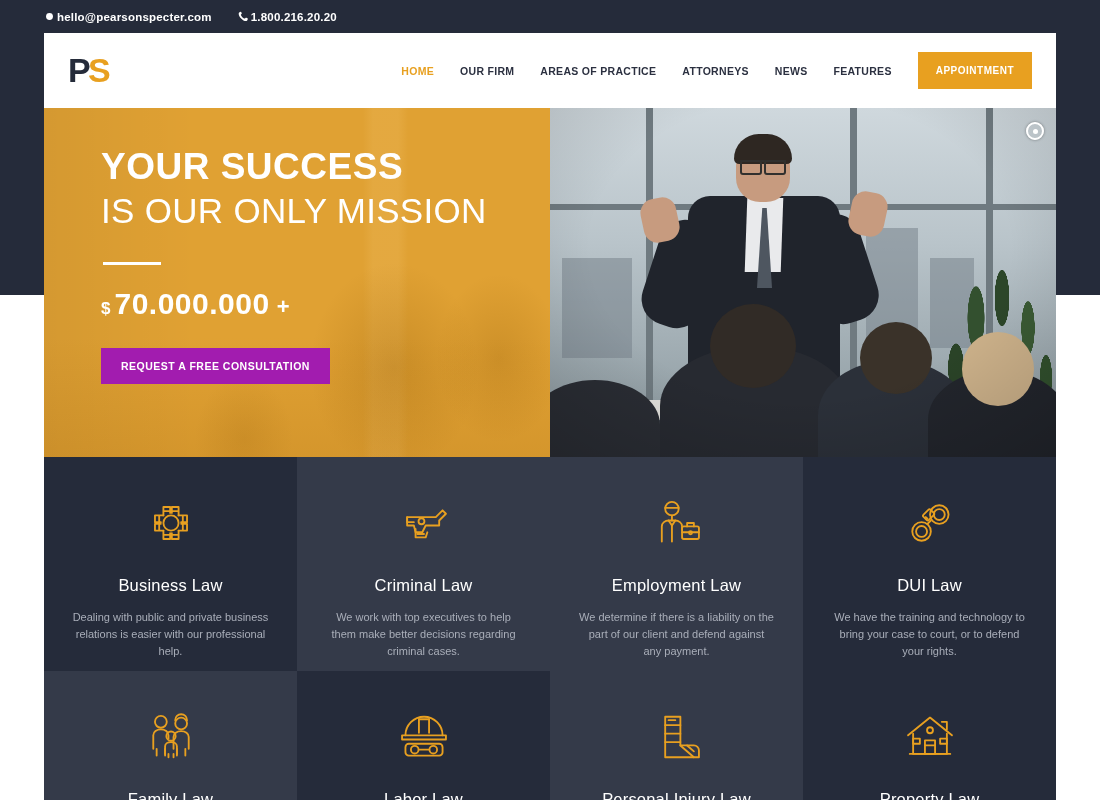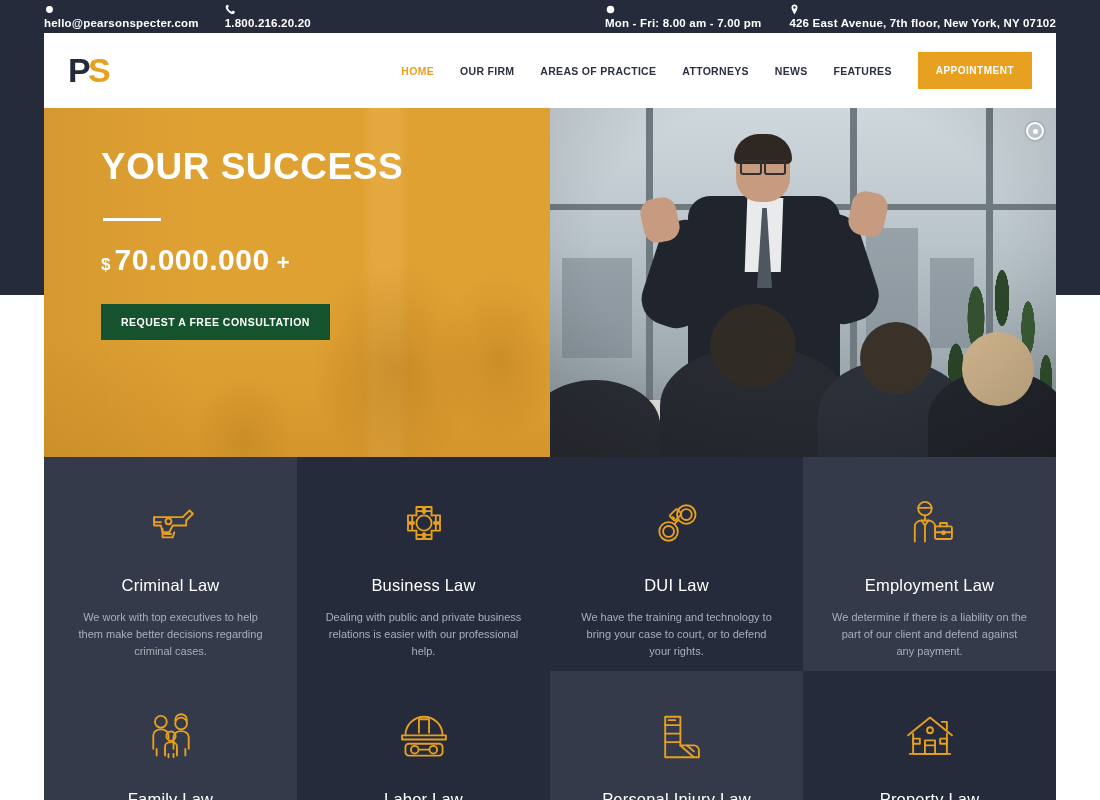--- a/index.html
+++ b/index.html
@@ -24,21 +24,21 @@
   .topbar {
     position: absolute; left: 0; top: 0; width: 1100px; height: 33px;
     background: #252b3a;
     display: flex; align-items: center;
     color: #ffffff; font-size: 11.5px; font-weight: bold;
     letter-spacing: .2px;
     z-index: 5;
   }
   .topbar-left { display: flex; align-items: center; margin-left: 44px; gap: 26px; }
   .topbar-right { display: flex; align-items: center; margin-left: auto; margin-right: 44px; gap: 28px; }
-  .tb-item { display: flex; gap: 2px; white-space: nowrap; flex-direction: column; }
+  .tb-item { display: flex; align-items: center; gap: 2px; white-space: nowrap; }
   .tb-ico { display: inline-flex; align-items: center; justify-content: center;
             width: 11px; height: 11px; color: #ffffff; }
   .tb-ico svg { display: block; }
 
   
   .header {
     position: absolute; left: 44px; top: 33px; width: 1012px; height: 75px;
     background: #ffffff; z-index: 6;
     display: flex; align-items: center;
   }
@@ -119,21 +119,21 @@
   .hero-amount {
     margin-top: 22px; color: #ffffff; display: flex; align-items: baseline;
   }
   .hero-currency { font-size: 17px; font-weight: bold; margin-right: 4px; }
   .hero-number { font-size: 30px; font-weight: bold; letter-spacing: .5px; }
   .hero-plus { font-size: 22px; font-weight: bold; margin-left: 7px; }
   .hero-sub {
     color: #ffffff; font-size: 16px; margin-top: 3px; letter-spacing: .1px;
   }
   .hero-btn {
-    margin-top: 27px; background: #14532d; color: #ffffff;
+    margin-top: 27px; background: #a21caf; color: #ffffff;
     display: inline-block; padding: 0 20px; height: 36px; line-height: 36px;
     font-size: 10.5px; font-weight: bold; letter-spacing: .5px; cursor: pointer;
   }
 
   .hero-right {
     position: relative; width: 506px; height: 349px; overflow: hidden;
     background: #5d6470;
   }
   
   .photo { position: absolute; inset: 0; }
@@ -280,38 +280,20 @@
     </div>
     <div class="tb-item">
       <span class="tb-ico">
         <svg viewBox="0 0 16 16" fill="currentColor">
             <path d="M4 1c1 0 1.6 2.4 1.4 3C5.2 4.5 4.2 4.8 4.2 5.4c0 1.8 3.8 5.6 5.6 5.6.6 0 .9-1 1.4-1.2.6-.2 3 .4 3 1.4 0 2.1-1.4 3.4-2.7 3.4C7.1 14.6 1 8.5 1 3.9 1 2.5 2.2 1 4 1z"></path>
           </svg>
       </span>
       <span>1.800.216.20.20</span>
     </div>
   </div>
-  <div class="topbar-right">
-    <div class="tb-item">
-      <span class="tb-ico">
-        <svg viewBox="0 0 16 16" fill="currentColor">
-            <circle cx="8" cy="8" r="5.5"></circle>
-          </svg>
-      </span>
-      <span>Mon - Fri: 8.00 am - 7.00 pm</span>
-    </div>
-    <div class="tb-item">
-      <span class="tb-ico">
-        <svg viewBox="0 0 16 16" fill="currentColor">
-            <path d="M8 .8C5.5.8 3.6 2.7 3.6 5.1c0 3.3 4.4 10.1 4.4 10.1s4.4-6.8 4.4-10.1C12.4 2.7 10.5.8 8 .8zm0 6a1.8 1.8 0 110-3.6 1.8 1.8 0 010 3.6z"></path>
-          </svg>
-      </span>
-      <span>426 East Avenue, 7th floor, New York, NY 07102</span>
-    </div>
-  </div>
 </div>
 
 <div class="header">
   <div class="logo">
     <div class="logo-mark">
       <span class="logo-p">P</span>
       <span class="logo-s">S</span>
     </div>
   </div>
 
@@ -324,20 +306,21 @@
     <div class="nav-item">FEATURES</div>
     <div class="nav-cta">APPOINTMENT</div>
   </div>
 </div>
 
 <div class="hero">
 
   <div class="hero-left">
     <div class="hero-copy">
       <div class="hero-h1">YOUR SUCCESS</div>
+      <div class="hero-h2">IS OUR ONLY MISSION</div>
       <div class="hero-rule"></div>
       <div class="hero-amount">
         <span class="hero-currency">$</span>
         <span class="hero-number">70.000.000</span>
         <span class="hero-plus">+</span>
       </div>
       <div class="hero-btn">REQUEST A FREE CONSULTATION</div>
     </div>
   </div>
 
@@ -378,66 +361,50 @@
       <div class="ph-aud" style="left:-20px; top:272px; width:130px; height:90px; background:#2a2d34;"></div>
 
       <div class="ph-vignette"></div>
     </div>
     <div class="hero-circle-btn"></div>
   </div>
 </div>
 
 <div class="cards">
 
-  <div class="card shade-b">
-    <div class="card-icon">
-      <svg viewBox="0 0 64 64" fill="none" stroke="currentColor" stroke-width="2.2" stroke-linejoin="round" stroke-linecap="round">
-        <path d="M12 25h34l8-8 4 4-8 8v6H34l-4 8h-8l-2-8h-8z"></path>
-        <path d="M22 39v10h12l2-6"></path>
-        <circle cx="29" cy="30" r="3.5"></circle>
-        <path d="M24 45h8"></path>
-        <path d="M12 25v6h8"></path>
-      </svg>
-    </div>
-    <div class="card-title">Criminal Law</div>
-    <div class="card-desc">We work with top executives to help them make better decisions regarding criminal cases.</div>
-  </div>
-
   <div class="card shade-a">
     <div class="card-icon">
       <svg viewBox="0 0 64 64" fill="none" stroke="currentColor" stroke-width="2.2" stroke-linejoin="round" stroke-linecap="round">
         <circle cx="32" cy="32" r="9"></circle>
         <path d="M23 23V13h8v7M23 18h8"></path>
         <path d="M41 23V13h-8v7M41 18h-8"></path>
         <path d="M23 41v10h8v-7M23 46h8"></path>
         <path d="M41 41v10h-8v-7M41 46h-8"></path>
         <path d="M23 23H13v8h7M18 23v8"></path>
         <path d="M41 23h10v8h-7M46 23v8"></path>
         <path d="M23 41H13v-8h7M18 41v-8"></path>
         <path d="M41 41h10v-8h-7M46 41v-8"></path>
       </svg>
     </div>
     <div class="card-title">Business Law</div>
     <div class="card-desc">Dealing with public and private business relations is easier with our professional help.</div>
   </div>
 
-  <div class="card shade-a">
-    <div class="card-icon">
-      <svg viewBox="0 0 64 64" fill="none" stroke="currentColor" stroke-width="2.2" stroke-linejoin="round" stroke-linecap="round">
-        <circle cx="43" cy="22" r="11"></circle>
-        <circle cx="43" cy="22" r="6.5"></circle>
-        <circle cx="22" cy="42" r="11"></circle>
-        <circle cx="22" cy="42" r="6.5"></circle>
-        <path d="M33 29l-4 4"></path>
-        <rect x="24" y="18" width="12" height="9" rx="2" transform="rotate(-45 30 22)"></rect>
-        <path d="M27 25l2 2"></path>
-      </svg>
-    </div>
-    <div class="card-title">DUI Law</div>
-    <div class="card-desc">We have the training and technology to bring your case to court, or to defend your rights.</div>
+  <div class="card shade-b">
+    <div class="card-icon">
+      <svg viewBox="0 0 64 64" fill="none" stroke="currentColor" stroke-width="2.2" stroke-linejoin="round" stroke-linecap="round">
+        <path d="M12 25h34l8-8 4 4-8 8v6H34l-4 8h-8l-2-8h-8z"></path>
+        <path d="M22 39v10h12l2-6"></path>
+        <circle cx="29" cy="30" r="3.5"></circle>
+        <path d="M24 45h8"></path>
+        <path d="M12 25v6h8"></path>
+      </svg>
+    </div>
+    <div class="card-title">Criminal Law</div>
+    <div class="card-desc">We work with top executives to help them make better decisions regarding criminal cases.</div>
   </div>
 
   <div class="card shade-b">
     <div class="card-icon">
       <svg viewBox="0 0 64 64" fill="none" stroke="currentColor" stroke-width="2.2" stroke-linejoin="round" stroke-linecap="round">
         <circle cx="26" cy="15" r="8"></circle>
         <path d="M18 14h16"></path>
         <path d="M26 23v6"></path>
         <path d="M14 54V36c0-4 4-7 8-7h8c4 0 8 3 8 7v4"></path>
         <path d="M22 29l4 6 4-6"></path>
@@ -445,20 +412,36 @@
         <rect x="38" y="36" width="20" height="15" rx="2"></rect>
         <path d="M44 36v-4h8v4"></path>
         <path d="M38 43h20"></path>
         <circle cx="48" cy="43.5" r="1.8"></circle>
       </svg>
     </div>
     <div class="card-title">Employment Law</div>
     <div class="card-desc">We determine if there is a liability on the part of our client and defend against any payment.</div>
   </div>
 
+  <div class="card shade-a">
+    <div class="card-icon">
+      <svg viewBox="0 0 64 64" fill="none" stroke="currentColor" stroke-width="2.2" stroke-linejoin="round" stroke-linecap="round">
+        <circle cx="43" cy="22" r="11"></circle>
+        <circle cx="43" cy="22" r="6.5"></circle>
+        <circle cx="22" cy="42" r="11"></circle>
+        <circle cx="22" cy="42" r="6.5"></circle>
+        <path d="M33 29l-4 4"></path>
+        <rect x="24" y="18" width="12" height="9" rx="2" transform="rotate(-45 30 22)"></rect>
+        <path d="M27 25l2 2"></path>
+      </svg>
+    </div>
+    <div class="card-title">DUI Law</div>
+    <div class="card-desc">We have the training and technology to bring your case to court, or to defend your rights.</div>
+  </div>
+
   <div class="card shade-b">
     <div class="card-icon">
       <svg viewBox="0 0 64 64" fill="none" stroke="currentColor" stroke-width="2.2" stroke-linejoin="round" stroke-linecap="round">
         <circle cx="20" cy="14" r="7"></circle>
         <path d="M11 46V30c0-4 4-7 9-7s9 3 9 7v4"></path>
         <path d="M15 46v8M25 46v8"></path>
         <circle cx="44" cy="16" r="7"></circle>
         <path d="M37 12a7 7 0 0114 0"></path>
         <path d="M35 46V32c0-4 4-7 9-7s9 3 9 7v14"></path>
         <path d="M39 46v8M49 46v8"></path>

